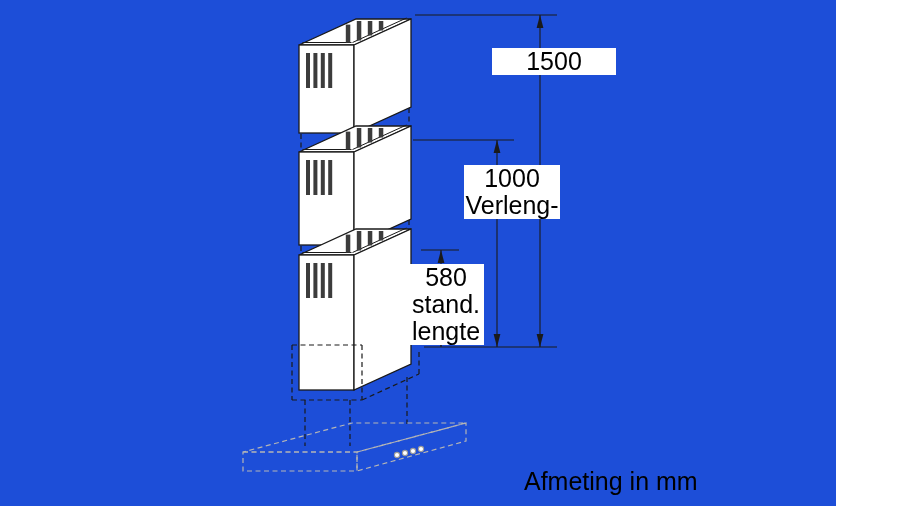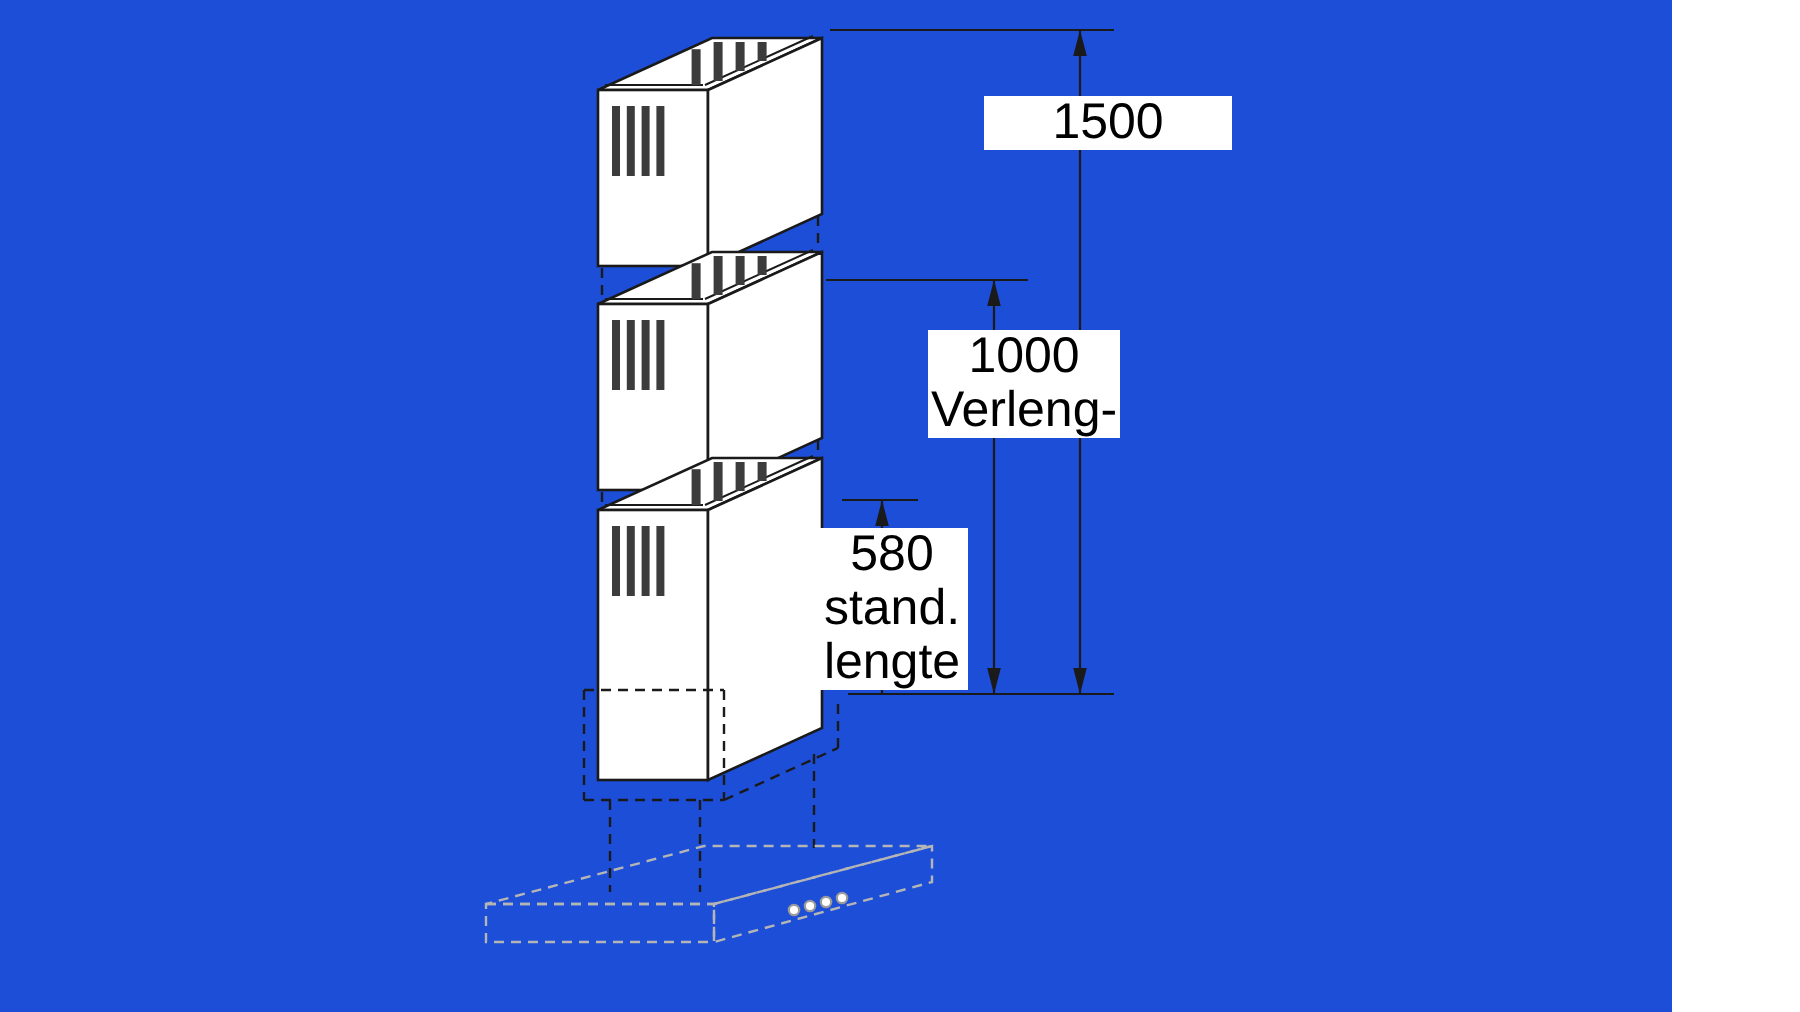--- a/index.html
+++ b/index.html
@@ -152,14 +152,15 @@
     <div>1000</div>
     <div>Verleng-</div>
   </div>
 
   <div class="dim-label" style="left:408px; top:264px; width:76px;">
     <div>580</div>
     <div>stand.</div>
     <div>lengte</div>
   </div>
 
+  <div class="caption">Afmeting in mm</div>
 
 </div>
 
 </body></html>

